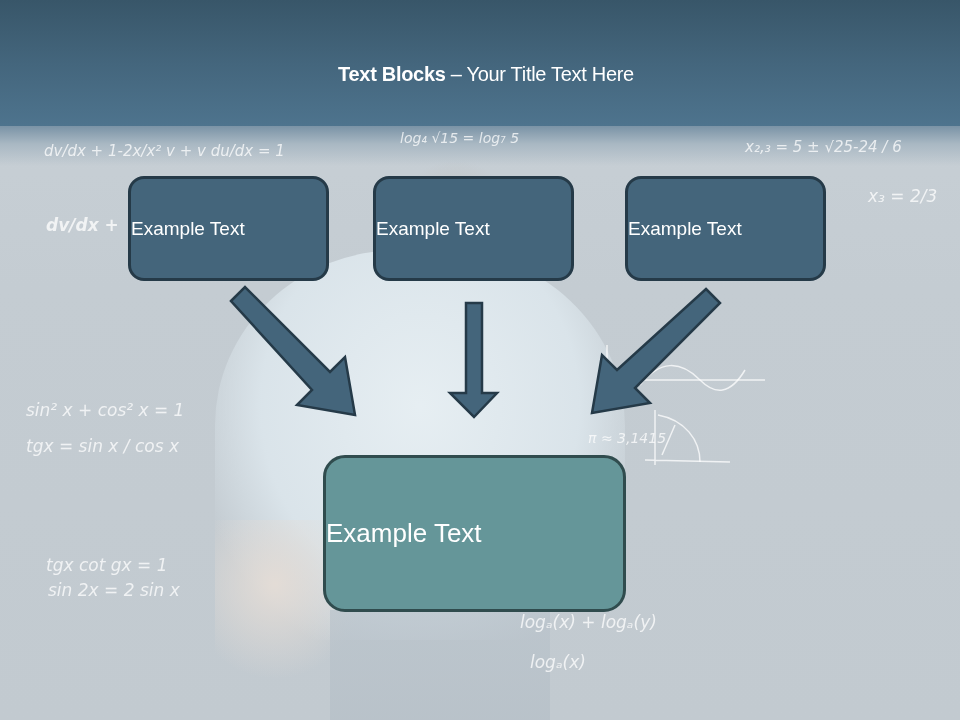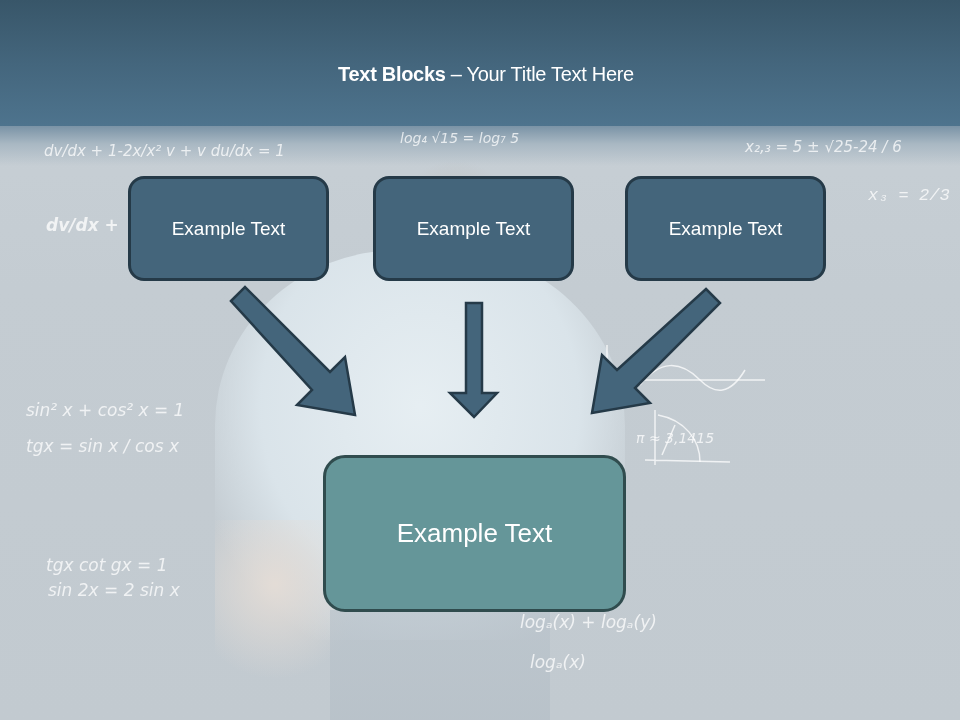--- a/index.html
+++ b/index.html
@@ -57,21 +57,21 @@
       font-family: "DejaVu Sans", sans-serif; font-size: 17px;
       white-space: nowrap; font-style: italic;
     }
 
     
     .box {
       position: absolute;
       background: #44657b;
       border: 3px solid #253a48;
       border-radius: 16px;
-      display: flex; align-items: center; justify-content: center;
+      display: flex; align-items: center; justify-content: flex-start;
       color: #ffffff; font-size: 19px;
     }
     .box.top { width: 201px; height: 105px; top: 176px; }
     .box.b1 { left: 128px; }
     .box.b2 { left: 373px; }
     .box.b3 { left: 625px; }
     .box.main {
       left: 323px; top: 455px; width: 303px; height: 157px;
       background: #659699; border: 3px solid #304c4e; border-radius: 22px;
       font-size: 26px;
@@ -92,22 +92,22 @@
   <div class="person-arm"></div>
   <div class="person-jeans"></div>
 
   <div class="chalk" style="left:26px; top:400px;">sin² x + cos² x = 1</div>
   <div class="chalk" style="left:26px; top:436px;">tgx = sin x / cos x</div>
   <div class="chalk" style="left:46px; top:555px;">tgx cot gx = 1</div>
   <div class="chalk" style="left:48px; top:580px;">sin 2x = 2 sin x</div>
   <div class="chalk" style="left:44px; top:142px; font-size:15px;">dv/dx + 1-2x/x² v + v du/dx = 1</div>
   <div class="chalk" style="left:46px; top:215px;font-weight:bold;">dv/dx +</div>
   <div class="chalk" style="left:745px; top:138px; font-size:15px;text-align:center;">x₂,₃ = 5 ± √25-24 / 6</div>
-  <div class="chalk" style="left:868px; top:186px;font-family:Liberation Mono, monospace;">x₃ = 2/3</div>
-  <div class="chalk" style="left:588px; top:430px; font-size:14px;margin-left:48px;">π ≈ 3,1415</div>
+  <div class="chalk" style="left:868px; top:186px;">x₃ = 2/3</div>
+  <div class="chalk" style="left:588px; top:430px; font-size:14px;">π ≈ 3,1415</div>
   <div class="chalk" style="left:520px; top:612px;">logₐ(x) + logₐ(y)</div>
   <div class="chalk" style="left:530px; top:652px;">logₐ(x)</div>
   <div class="chalk" style="left:400px; top:130px; font-size:14px;">log₄ √15 = log₇ 5</div>
 
   <svg class="arrows" viewBox="0 0 960 720">
     <g stroke="rgba(255,255,255,0.75)" stroke-width="1.5" fill="none">
       <path d="M607 345 L607 390 M598 380 L765 380"></path>
       <path d="M640 385 C660 360, 680 360, 700 380 C715 395, 730 395, 745 370"></path>
       <path d="M655 410 L655 465 M645 460 L730 462"></path>
       <path d="M658 415 C685 420, 700 440, 700 462"></path>

